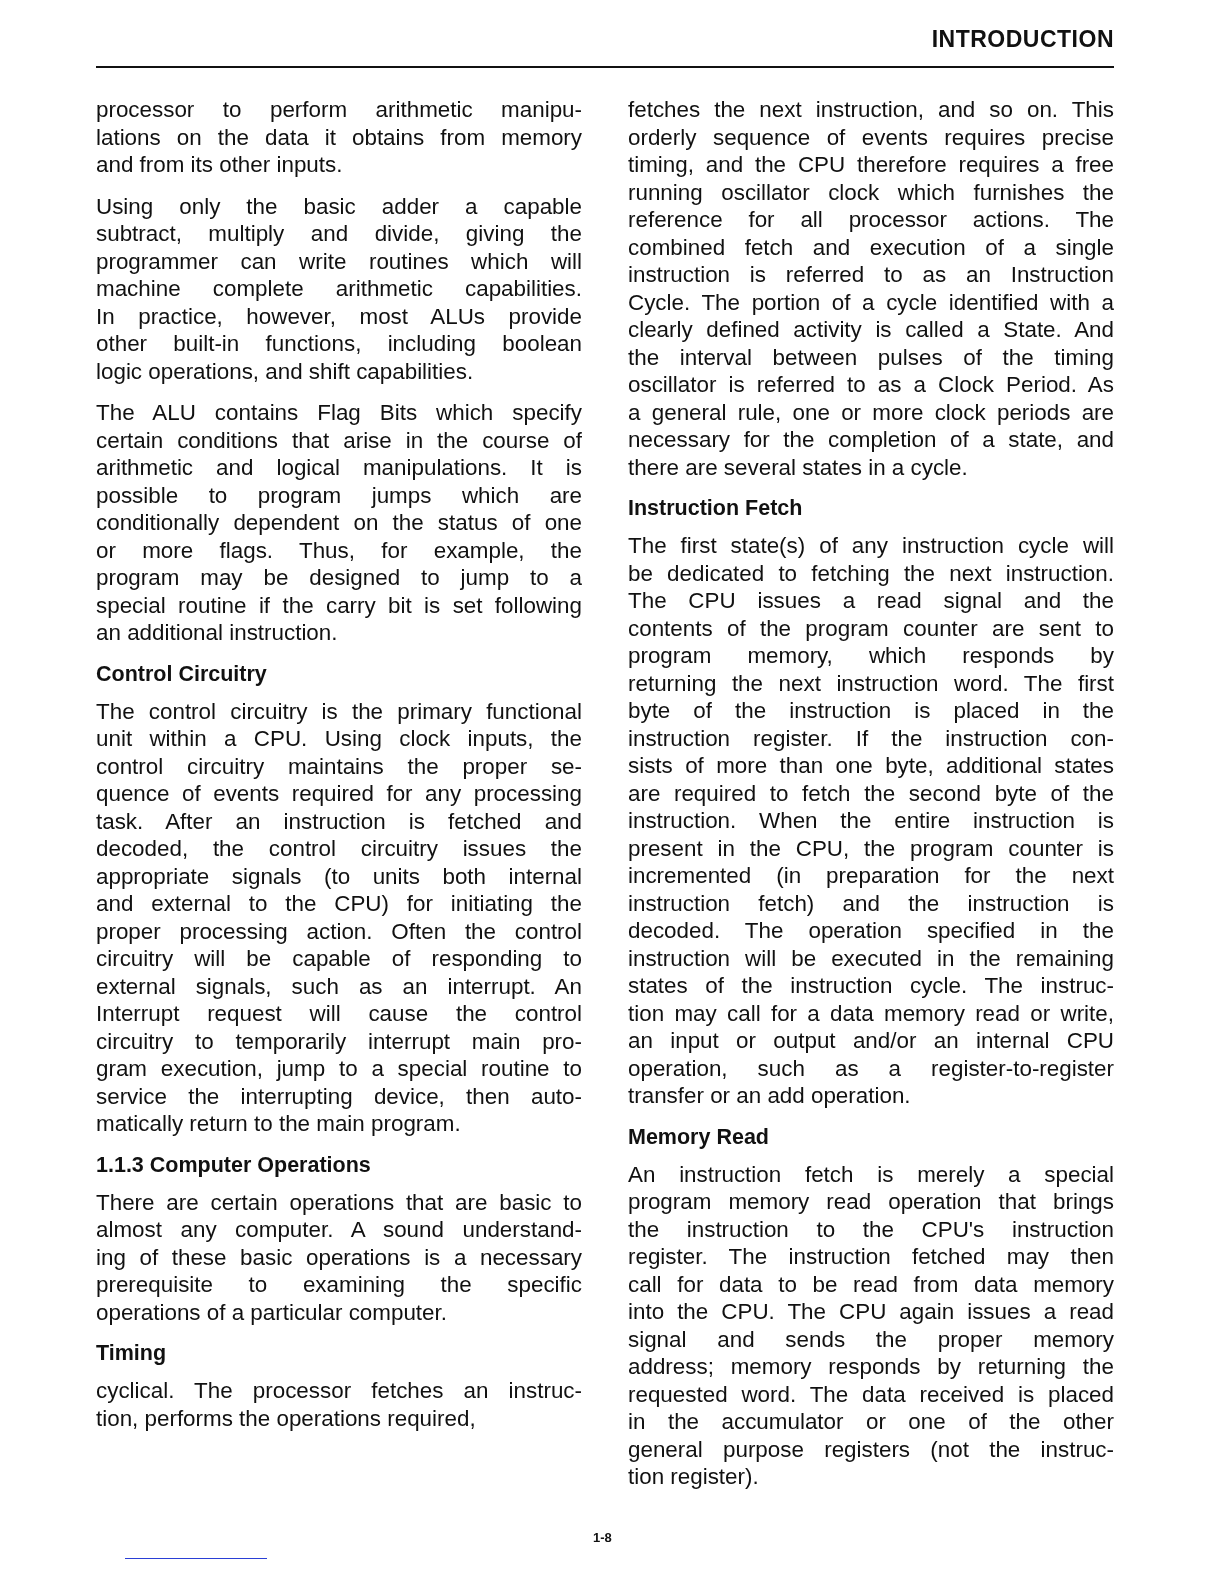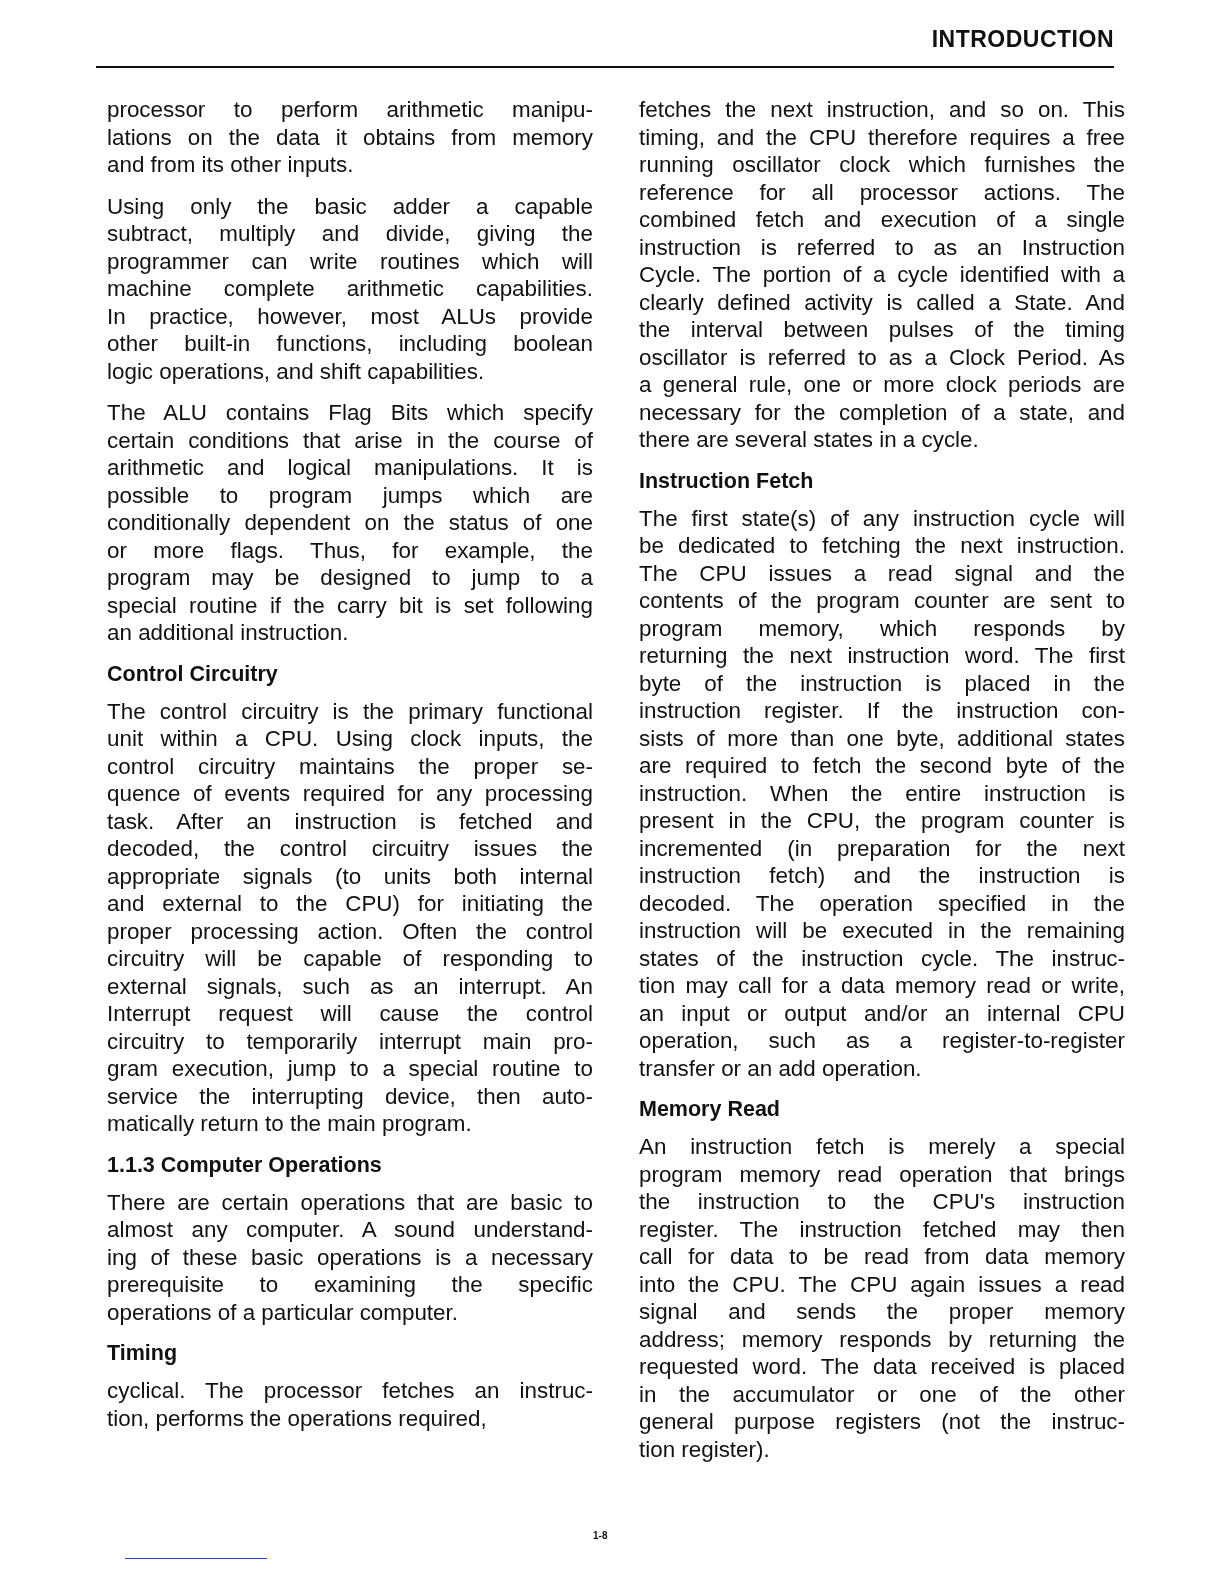--- a/index.html
+++ b/index.html
@@ -1,26 +1,26 @@
 <!DOCTYPE html>
 <html><head>
 <meta charset="utf-8">
 <style>
   html, body { margin:0; padding:0; background:#ffffff; }
   body { width:1224px; height:1584px; position:relative; overflow:hidden; font-family:"Liberation Sans", sans-serif; color:#111; }
   .header { position:absolute; left:96px; top:26px; width:1018px; text-align:right; font-weight:bold; font-size:23px; letter-spacing:0.5px; }
   .rule { position:absolute; left:96px; top:66px; width:1018px; height:2px; background:#111; }
-  .col { position:absolute; top:96px; width:486px; font-size:22.4px;margin-left:11px; }
+  .col { position:absolute; top:96px; width:486px; font-size:22.4px; }
   .col.left { left:96px; }
   .col.right { left:628px; }
   .para { margin:0 0 14px 0; }
   .line { display:block; text-align:justify; text-align-last:justify; line-height:27.5px; white-space:nowrap; height:27.5px; }
   .line.last { text-align-last:left; }
   .h { font-weight:bold; font-size:21.5px; line-height:27px; margin:12px 0 10px 0; }
-  .page-num { position:absolute; left:593px; top:1530px; font-size:10px; font-weight:bold; }
+  .page-num { position:absolute; left:593px; top:1530px; font-size:13px; font-weight:bold; }
   .footnote-line { position:absolute; left:125px; top:1558px; width:142px; height:1px; background:#2a3fd6; }
 </style>
 </head>
 <body>
 
 <div class="header">INTRODUCTION</div>
 <div class="rule"></div>
 
 <div class="col left" id="colL">
     <div class="para">
@@ -77,20 +77,21 @@
     </div>
     <div class="h">Timing</div>
     <div class="para">
       <span class="line">cyclical. The processor fetches an instruc-</span>
       <span class="line last">tion, performs the operations required,</span>
     </div>
   </div>
 <div class="col right" id="colR">
     <div class="para">
       <span class="line">fetches the next instruction, and so on. This</span>
+      <span class="line">orderly sequence of events requires precise</span>
       <span class="line">timing, and the CPU therefore requires a free</span>
       <span class="line">running oscillator clock which furnishes the</span>
       <span class="line">reference for all processor actions. The</span>
       <span class="line">combined fetch and execution of a single</span>
       <span class="line">instruction is referred to as an Instruction</span>
       <span class="line">Cycle. The portion of a cycle identified with a</span>
       <span class="line">clearly defined activity is called a State. And</span>
       <span class="line">the interval between pulses of the timing</span>
       <span class="line">oscillator is referred to as a Clock Period. As</span>
       <span class="line">a general rule, one or more clock periods are</span>

